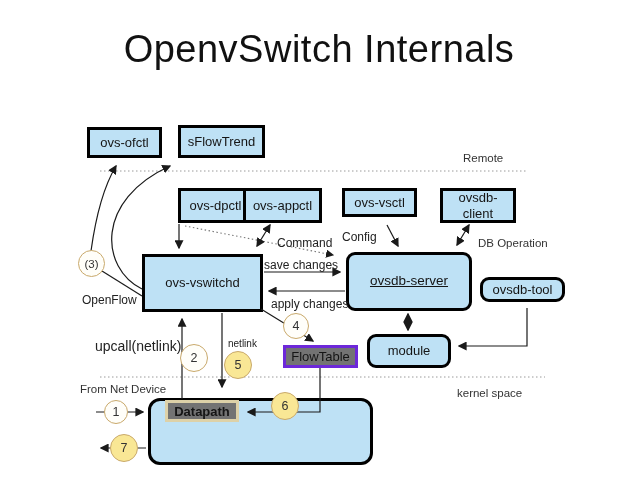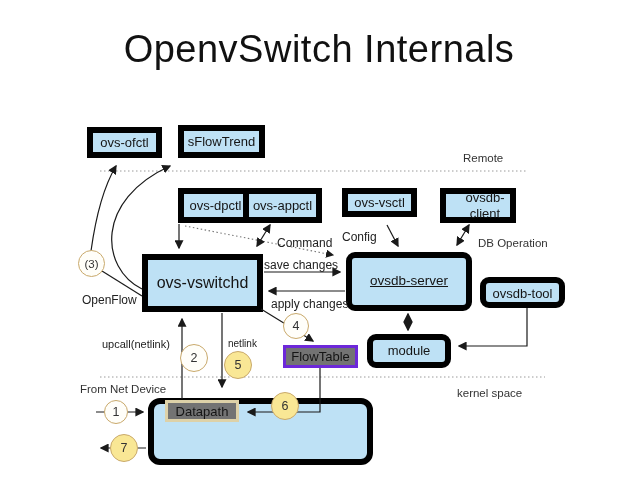--- a/index.html
+++ b/index.html
@@ -6,31 +6,31 @@
   .stage{
     position:relative;width:638px;height:479px;background:#ffffff;overflow:hidden;
     font-family:"Liberation Sans","DejaVu Sans",sans-serif;color:#1a1a1a;
   }
   .title{
     position:absolute;left:0;right:0;top:28px;text-align:center;
     font-size:38px;font-weight:400;color:#111;letter-spacing:0.5px;
   }
   .box{
     position:absolute;display:flex;align-items:center;justify-content:center;
-    background:#bee1f5;border:6px solid #000000;font-size:13px;color:#151515;
+    background:#bee1f5;border:3px solid #000000;font-size:13px;color:#151515;
     text-align:center;line-height:1.2;box-sizing:border-box;
   }
   .rounded{border-radius:9px;}
   .biground{border-radius:12px;}
   .tanbox{
     position:absolute;display:flex;align-items:center;justify-content:center;
     background:#737373;border:3px solid #6d28d9;font-size:13px;color:#151515;
     box-sizing:border-box;
   }
-  .prewrap{white-space:pre-line;padding-left:7px;}
+  .prewrap{white-space:pre-line;}
   .circ{
     position:absolute;border-radius:50%;background:#fffef9;border:1.5px solid #c9a96b;
     display:flex;align-items:center;justify-content:center;font-size:12.5px;color:#333;
     box-sizing:border-box;
   }
   .circ.yellow{background:#f9e795;}
   .lbl{position:absolute;font-size:12px;color:#222;white-space:nowrap;}
   .lbl.small{font-size:11.5px;color:#333;}
   svg.connectors{position:absolute;left:0;top:0;pointer-events:none;}
 </style>
@@ -51,38 +51,38 @@
       <span>ovs-dpctl</span>
     </div>
   <div class="box" style="left:243px;top:188px;width:79px;height:35px;">
       <span>ovs-appctl</span>
     </div>
   <div class="box" style="left:342px;top:188px;width:75px;height:29px;">
       <span>ovs-vsctl</span>
     </div>
   <div class="box prewrap" style="left:440px;top:188px;width:76px;height:35px;"><span class="prewrap">ovsdb-
 client</span></div>
-  <div class="box" style="left:142px;top:254px;width:121px;height:58px;font-size:16px;">
+  <div class="box" style="left:142px;top:254px;width:121px;height:58px;font-size:13px;">
       <span>ovs-vswitchd</span>
     </div>
   <div class="box rounded" style="left:346px;top:252px;width:126px;height:59px;font-size:13.5px;text-decoration:underline;">
       <span>ovsdb-server</span>
     </div>
-  <div class="box rounded" style="left:480px;top:277px;width:85px;height:31px;align-items:flex-end;">
+  <div class="box rounded" style="left:480px;top:277px;width:85px;height:25px;">
       <span>ovsdb-tool</span>
     </div>
   <div class="box rounded" style="left:367px;top:334px;width:84px;height:34px;">
       <span>module</span>
     </div>
   <div class="box biground" style="left:148px;top:398px;width:225px;height:67px;"></div>
 
   <div class="tanbox" style="left:283px;top:345px;width:75px;height:23px;">
       <span>FlowTable</span>
     </div>
-  <div class="tanbox" style="left:165px;top:400px;width:74px;height:22px;border-color:#ddd1a8;">
+  <div class="tanbox" style="left:165px;top:400px;width:74px;height:22px;border-color:#ddd1a8;font-weight:bold;">
       <span>Datapath</span>
     </div>
 
   <svg class="connectors" width="638" height="479" viewBox="0 0 638 479">
     <defs>
       <marker id="ah" viewBox="0 0 10 10" refX="8.5" refY="5" markerWidth="7.5" markerHeight="7.5" orient="auto-start-reverse">
         <path d="M0,0 L10,5 L0,10 z" fill="#1a1a1a"></path>
       </marker>
     </defs>
 
@@ -139,16 +139,16 @@
   <div class="lbl small" style="left:463px;top:152px;">Remote</div>
   <div class="lbl small" style="left:457px;top:387px;">kernel space</div>
   <div class="lbl small" style="left:80px;top:383px;">From Net Device</div>
 
   <div class="lbl" style="left:82px;top:293px;">OpenFlow</div>
   <div class="lbl" style="left:277px;top:236px;">Command</div>
   <div class="lbl" style="left:264px;top:258px;">save changes</div>
   <div class="lbl" style="left:271px;top:297px;">apply changes</div>
   <div class="lbl" style="left:342px;top:230px;">Config</div>
   <div class="lbl small" style="left:478px;top:237px;">DB Operation</div>
-  <div class="lbl" style="left:102px;top:338px;font-size:11px;">upcall(netlink)</div>
+  <div class="lbl" style="left:95px;top:338px;font-size:14px;">upcall(netlink)</div>
   <div class="lbl" style="left:228px;top:338px;font-size:10px;">netlink</div>
 
 </div>
 
 </body></html>

